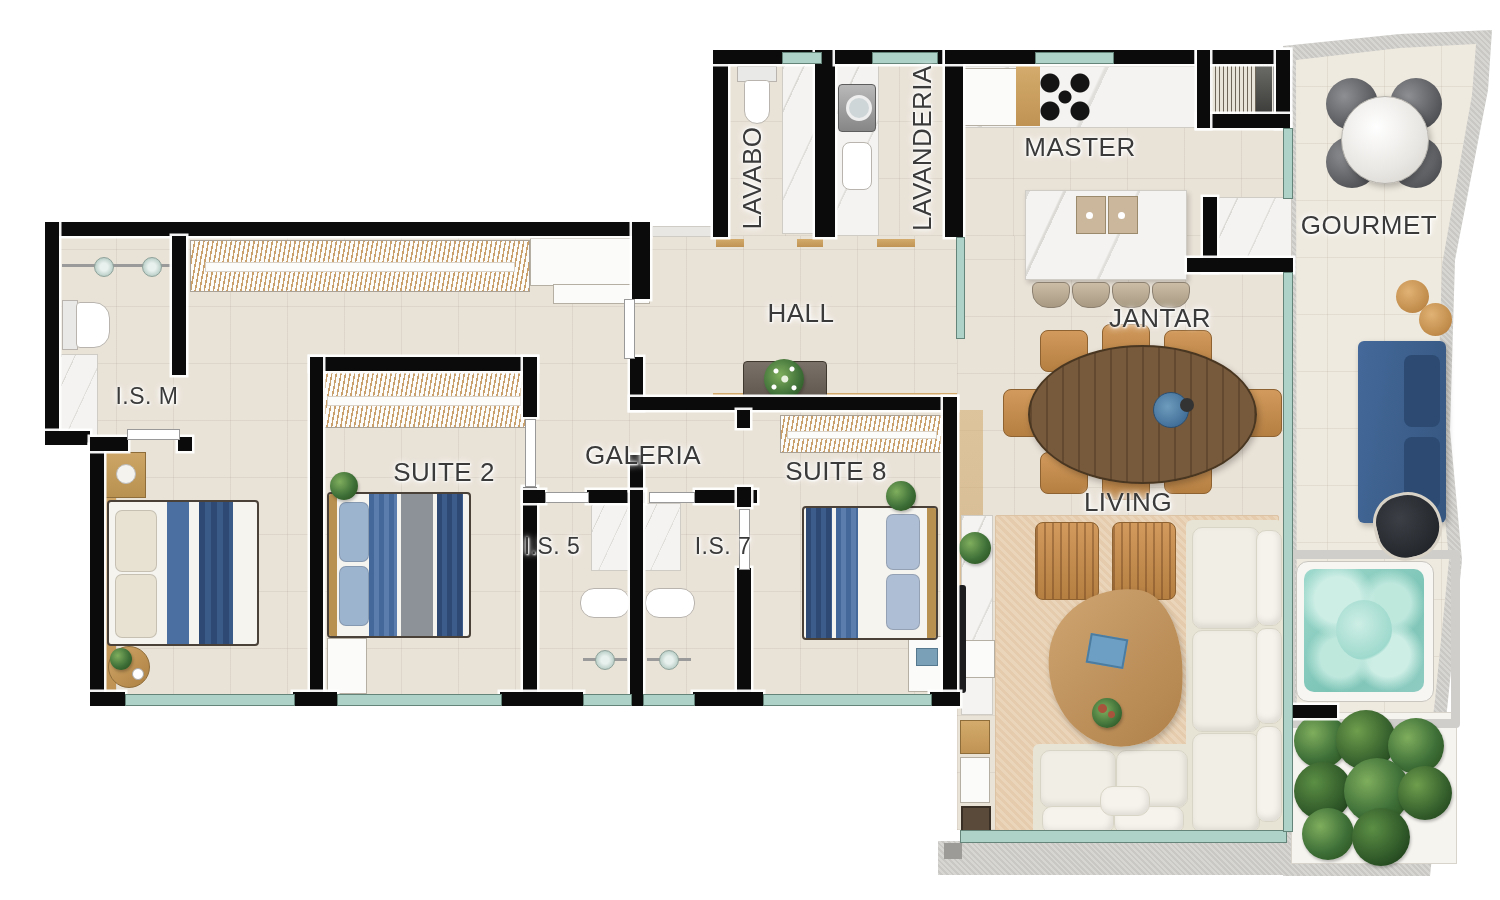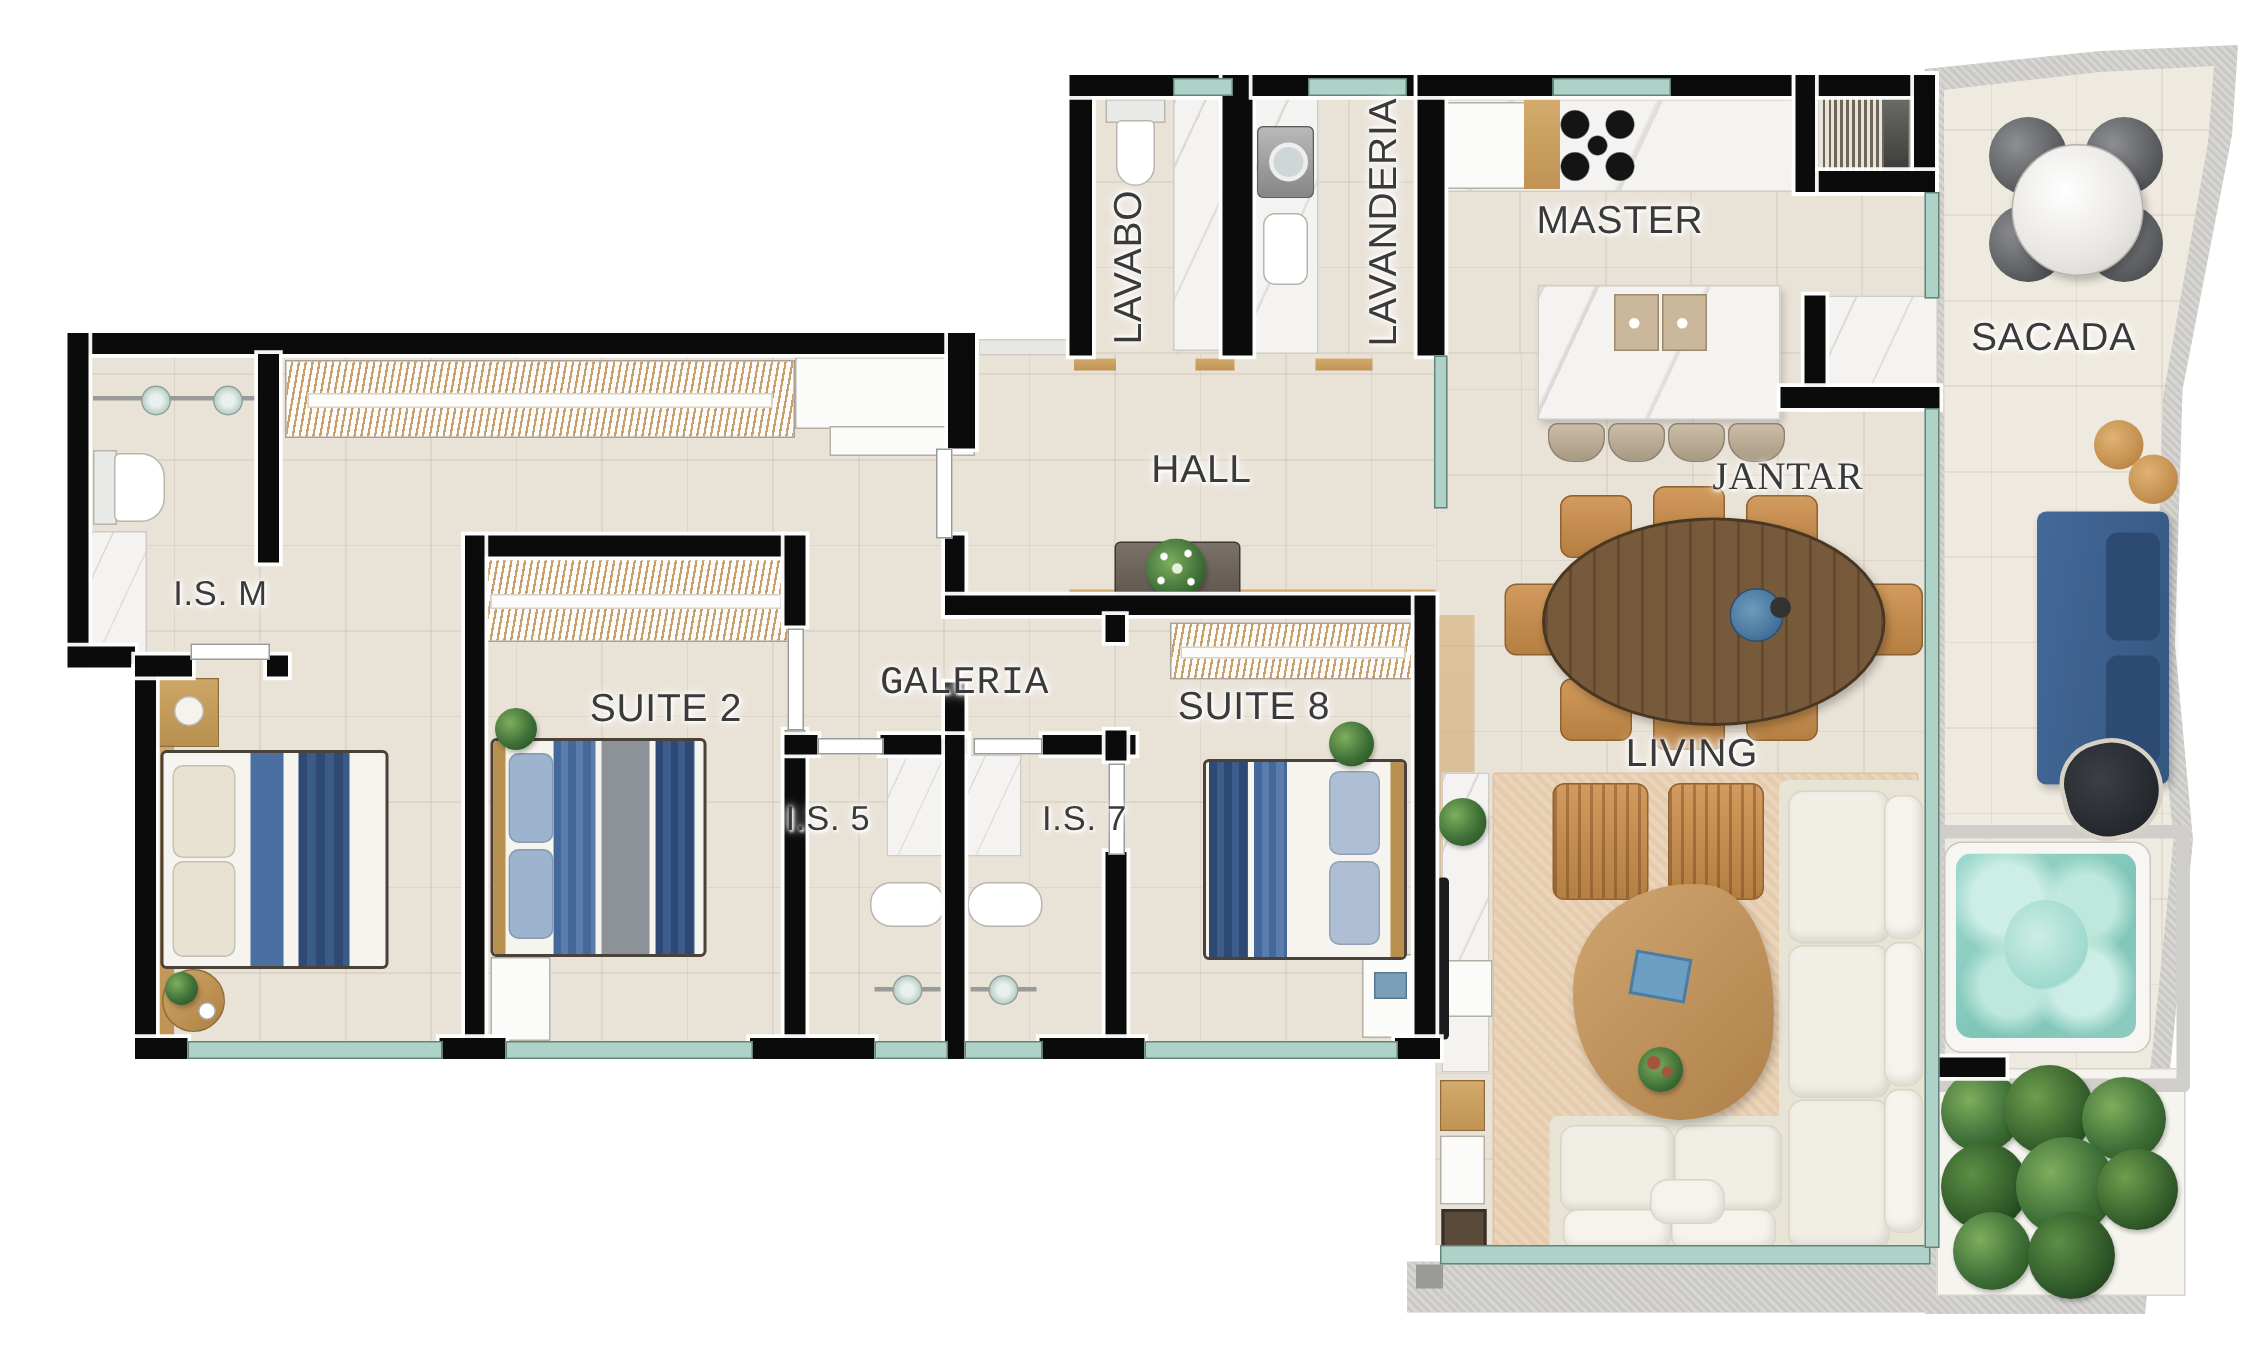--- a/index.html
+++ b/index.html
@@ -63,31 +63,31 @@
 
   <div class="concrete" style="left:1270px;top:28px;width:230px;height:857px;
        clip-path:polygon(13px 18px,130px 6px,222px 2px,218px 62px,185px 232px,180px 402px,192px 532px,178px 672px,160px 848px,13px 848px);"></div>
   <div class="floor light" style="left:1270px;top:28px;width:230px;height:857px;z-index:2;
        clip-path:polygon(26px 32px,130px 20px,206px 16px,202px 67px,172px 237px,167px 404px,179px 532px,165px 672px,146px 832px,27px 832px);"></div>
   <div class="concrete" style="left:938px;top:841px;width:362px;height:34px;z-index:2;"></div>
   <div class="abs" style="left:944px;top:843px;width:18px;height:16px;background:#9c9b97;z-index:3;"></div>
 
   <div class="label small" style="left:147px;top:396px;">I.S. M</div>
   <div class="label" style="left:444px;top:472px;">SUITE 2</div>
-  <div class="label" style="left:643px;top:455px;font-family:Liberation Mono, monospace;">GALERIA</div>
+  <div class="label" style="left:643px;top:455px;">GALERIA</div>
   <div class="label small" style="left:552px;top:546px;">I.S. 5</div>
   <div class="label small" style="left:723px;top:546px;">I.S. 7</div>
   <div class="label" style="left:836px;top:471px;">SUITE 8</div>
   <div class="label" style="left:801px;top:313px;">HALL</div>
   <div class="label vert" style="left:752px;top:178px;">LAVABO</div>
   <div class="label vert" style="left:922px;top:148px;">LAVANDERIA</div>
   <div class="label" style="left:1080px;top:147px;">MASTER</div>
-  <div class="label" style="left:1192px;top:318px;font-family:Liberation Serif, serif;">JANTAR</div>
+  <div class="label" style="left:1160px;top:318px;">JANTAR</div>
   <div class="label" style="left:1128px;top:502px;">LIVING</div>
-  <div class="label" style="left:1369px;top:225px;">SACADA</div>
+  <div class="label" style="left:1369px;top:225px;">GOURMET</div>
 
   <div class="hatchbox" style="left:190px;top:240px;width:338px;height:50px;"></div>
   <div class="whitebox" style="left:530px;top:238px;width:118px;height:46px;"></div>
   <div class="whitebox" style="left:553px;top:284px;width:95px;height:18px;"></div>
   <div class="woodstrip" style="left:104px;top:458px;width:12px;height:240px;"></div>
   <div class="bed" style="left:107px;top:500px;width:148px;height:142px;">
     <div class="pillow" style="left:6px;top:8px;width:40px;height:60px;background:#e8e2d2;"></div>
     <div class="pillow" style="left:6px;top:72px;width:40px;height:62px;background:#e8e2d2;"></div>
     <div class="abs" style="left:58px;top:-4px;width:22px;height:150px;background:#4a6fa0;"></div>
     <div class="abs" style="left:90px;top:-6px;width:34px;height:154px;background:repeating-linear-gradient(90deg,#2e4a74 0 6px,#3a5a88 6px 12px);"></div>

